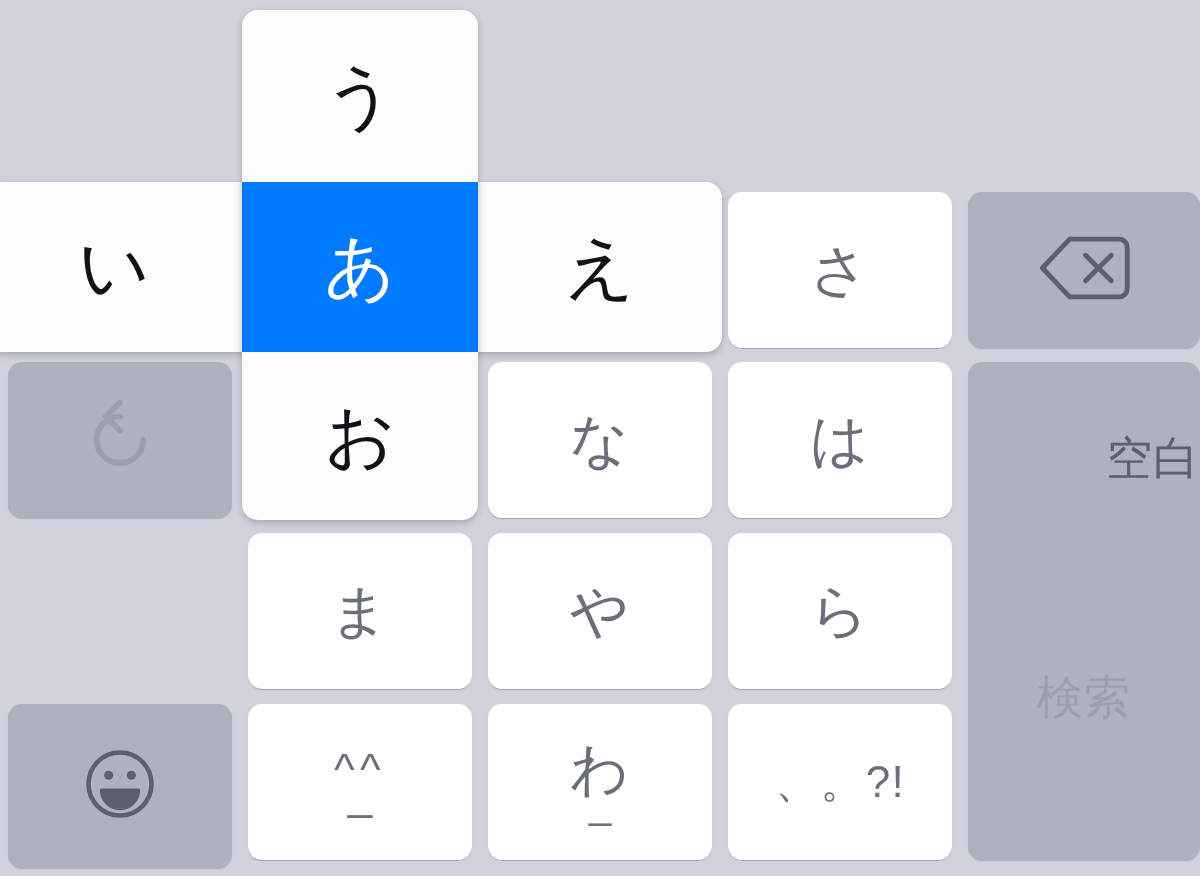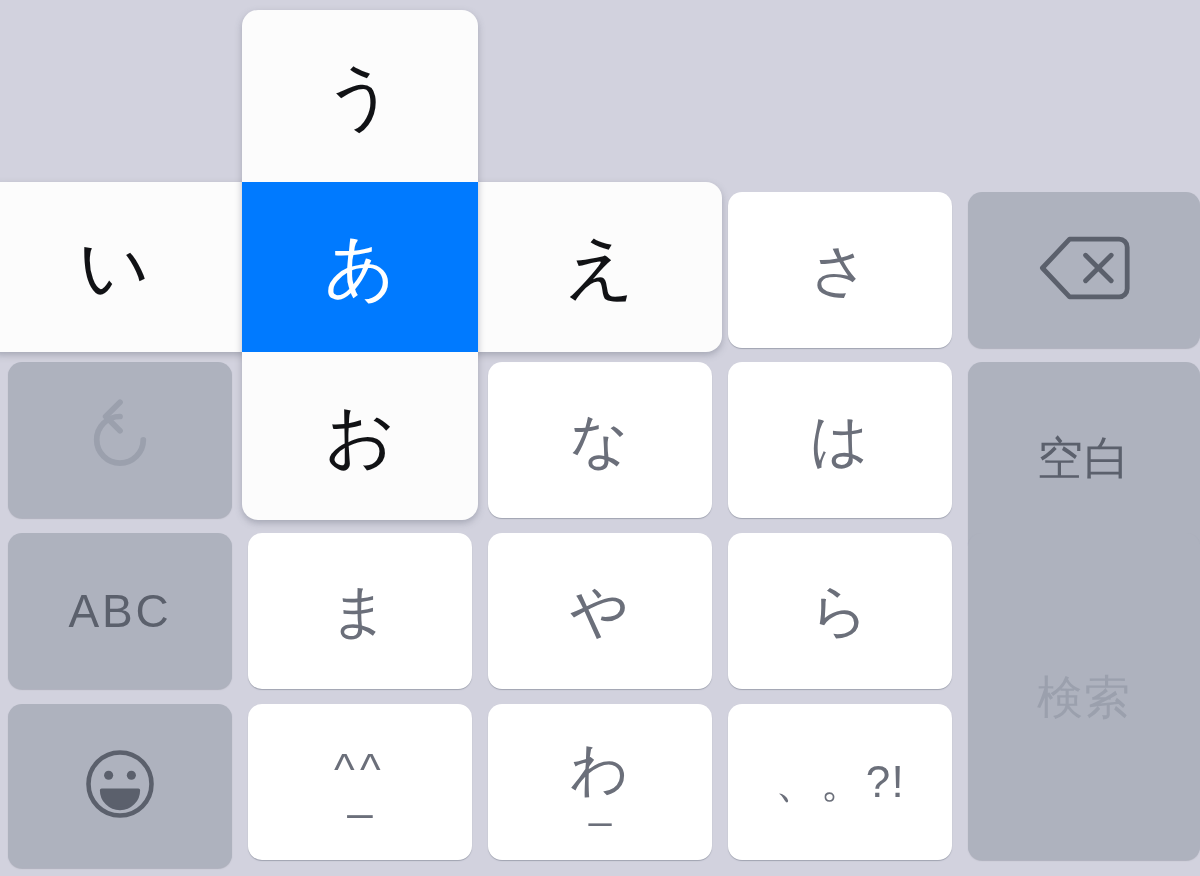--- a/index.html
+++ b/index.html
@@ -151,23 +151,20 @@
 
   <div class="key dark" style="left:8px; top:362px; width:224px; height:156px;">
     <span class="icon">
       <svg width="86" height="86" viewBox="0 0 48 48" fill="none" stroke="#9ba0ad" stroke-width="3.2" stroke-linecap="round" stroke-linejoin="round">
         <path d="M24 12 A13 13 0 1 0 37 25"></path>
         <polyline points="24,4 16,12 24,20"></polyline>
       </svg>
     </span>
   </div>
 
-  <div class="key dark" style="left:8px; top:533px; width:224px; height:156px;">
-    <span class="lbl latin">ABC</span>
-  </div>
 
   <div class="key dark" style="left:8px; top:704px; width:224px; height:164px;">
     <span class="icon">
       <svg width="84" height="84" viewBox="0 0 48 48" fill="none" stroke="#5b606c" stroke-width="2.6">
         <circle cx="24" cy="24" r="18"></circle>
         <circle cx="17.5" cy="19" r="2.6" fill="#5b606c" stroke="none"></circle>
         <circle cx="30.5" cy="19" r="2.6" fill="#5b606c" stroke="none"></circle>
         <path d="M13.5 27.5 H34.5 A10.5 10.5 0 0 1 13.5 27.5 Z" fill="#5b606c" stroke="#5b606c" stroke-width="2" stroke-linejoin="round"></path>
       </svg>
     </span>
@@ -218,21 +215,21 @@
   <div class="key dark" style="left:968px; top:192px; width:232px; height:156px;">
     <span class="icon">
       <svg width="96" height="72" viewBox="0 0 60 44" fill="none" stroke="#5b606c" stroke-width="3" stroke-linejoin="round" stroke-linecap="round">
         <path d="M21 4 H52 A5 5 0 0 1 57 9 V35 A5 5 0 0 1 52 40 H21 L4 22 Z"></path>
         <line x1="31" y1="14" x2="47" y2="30"></line>
         <line x1="47" y1="14" x2="31" y2="30"></line>
       </svg>
     </span>
   </div>
 
-  <div class="key dark" style="left:968px; top:362px; width:232px; height:192px;">
+  <div class="key dark" style="left:968px; top:362px; width:232px; height:192px;justify-content:flex-end;">
     <span class="lbl small">空白</span>
   </div>
 
   <div class="key dark faded" style="left:968px; top:533px; width:232px; height:327px;">
     <span class="lbl small">検索</span>
   </div>
 
   <div class="flick-horz"></div>
   <div class="flick-vert"></div>
   <div class="flick-center"></div>

